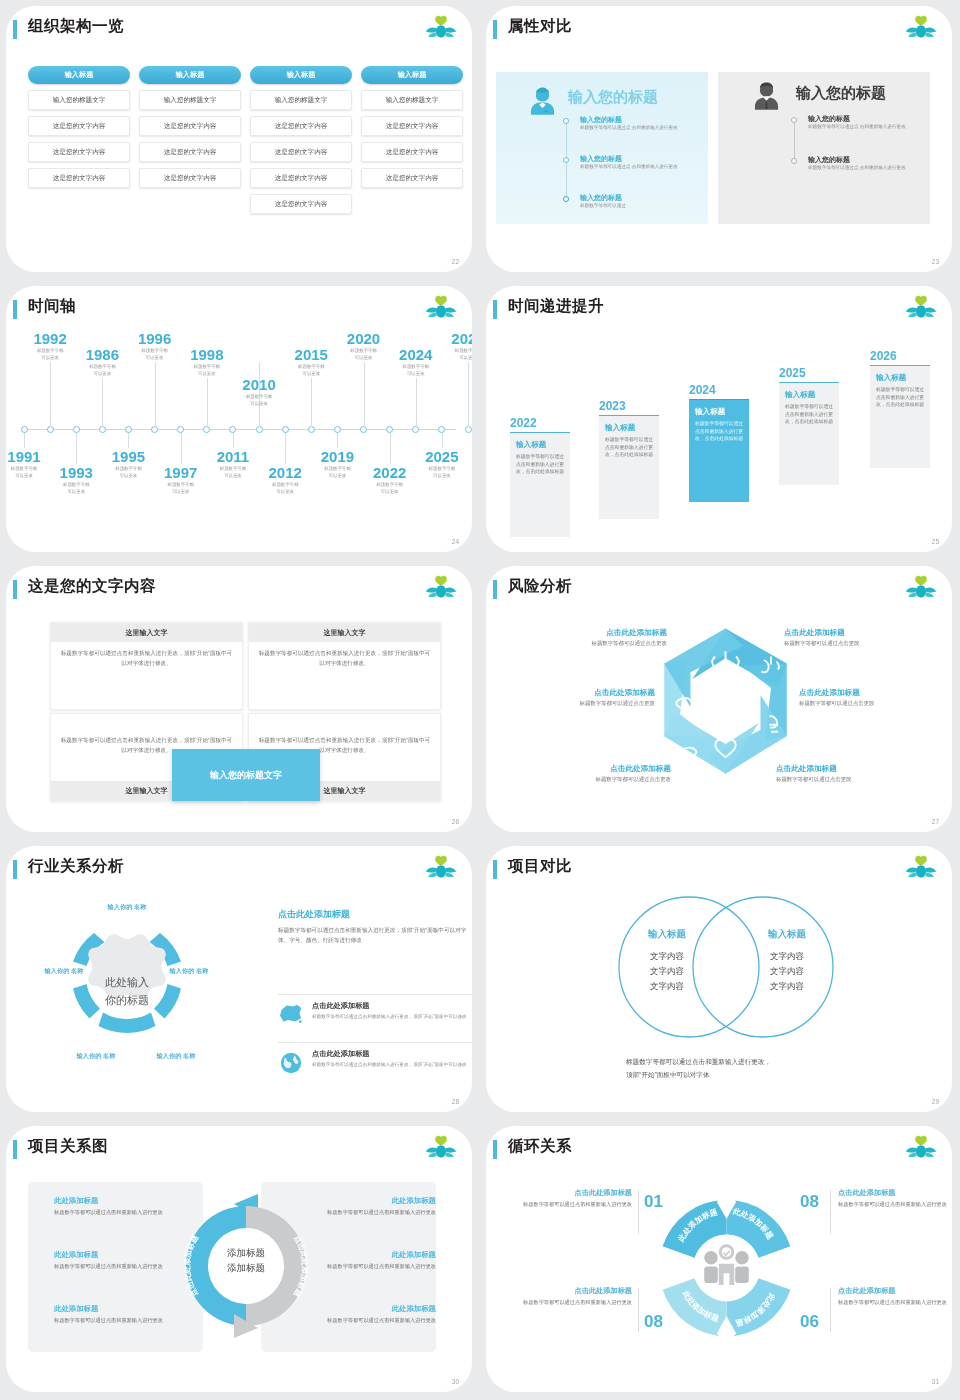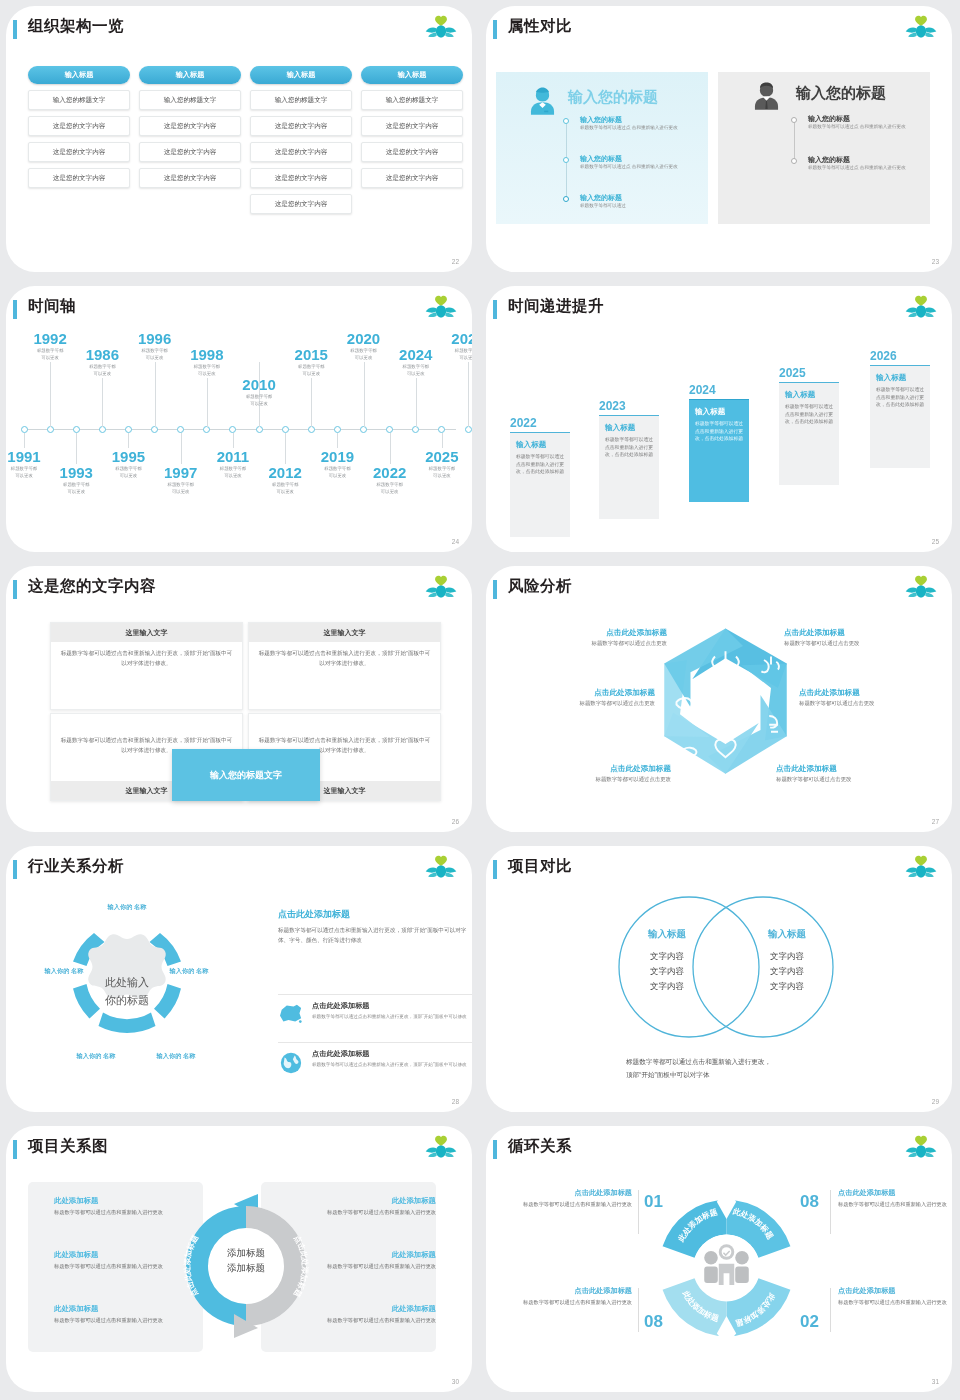--- a/index.html
+++ b/index.html
@@ -801,21 +801,21 @@
     <p>标题数字等都可以通过点击和重新输入进行更改</p>
   </div>
   <div class="s31div" style="left:344px;top:64px"></div>
   <div class="s31num" style="left:314px;top:66px">08</div>
 
   <div class="s31lab" style="left:352px;top:160px;width:118px">
     <b>点击此处添加标题</b>
     <p>标题数字等都可以通过点击和重新输入进行更改</p>
   </div>
   <div class="s31div" style="left:344px;top:162px"></div>
-  <div class="s31num" style="left:314px;top:186px">02</div>
+  <div class="s31num" style="left:314px;top:186px">06</div>
 
   <div class="s31lab" style="left:28px;top:160px;text-align:right;width:118px">
     <b>点击此处添加标题</b>
     <p>标题数字等都可以通过点击和重新输入进行更改</p>
   </div>
   <div class="s31div" style="left:152px;top:162px"></div>
   <div class="s31num" style="left:158px;top:186px">08</div>
 
   <div class="pg">31</div>
 </div>

